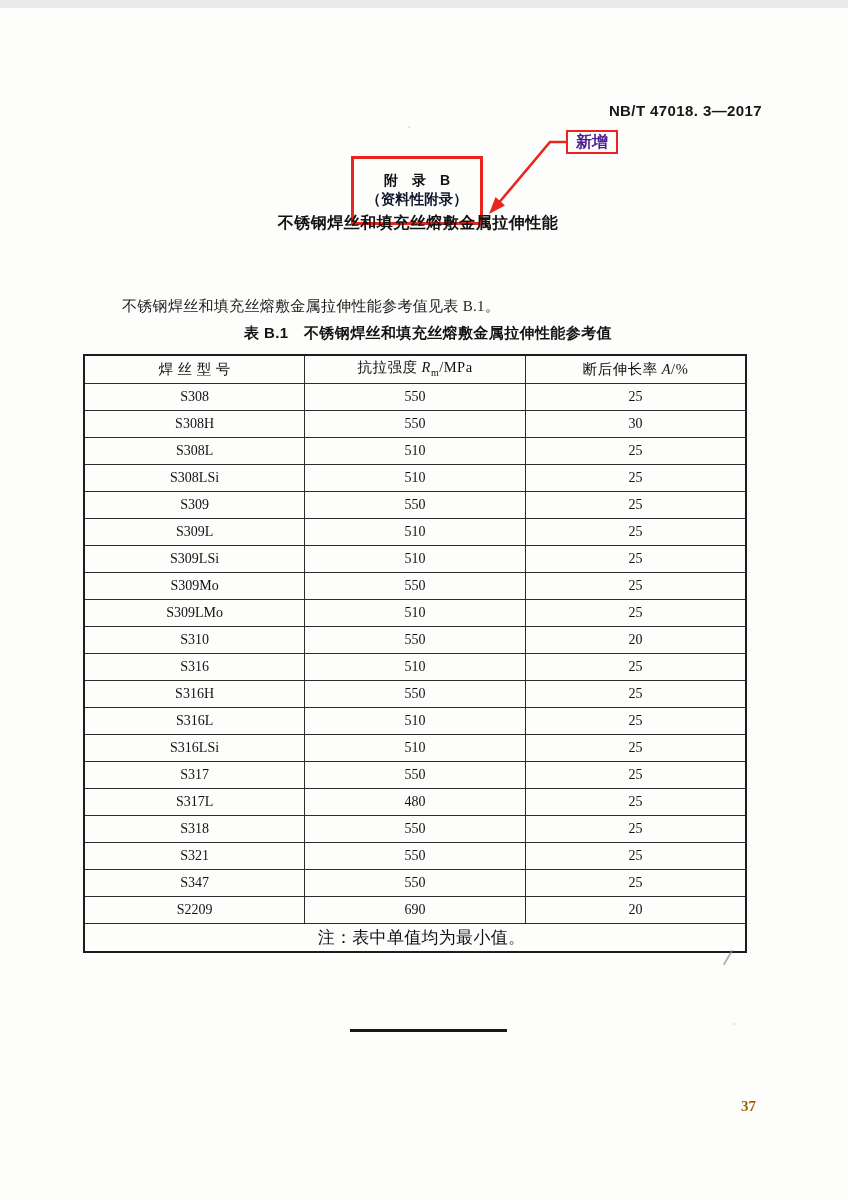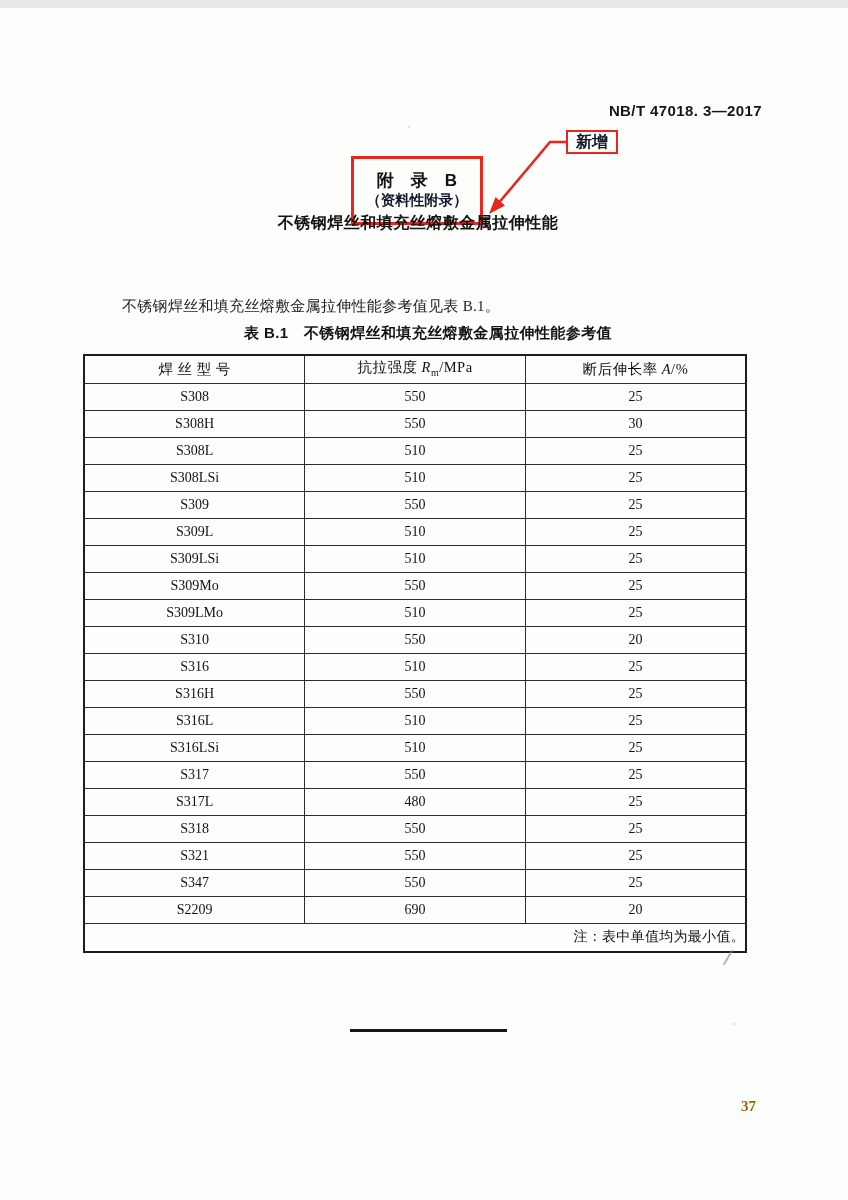--- a/index.html
+++ b/index.html
@@ -14,36 +14,36 @@
   }
   
   .std-code{
     position:absolute;top:94px;right:86px;
     font-family:"Liberation Sans","DejaVu Sans",sans-serif;
     font-weight:700;font-size:15px;letter-spacing:.4px;color:#161616;
   }
   
   .new-box{
     position:absolute;left:566px;top:122px;width:48px;height:20px;
-    border:2px solid #e8251f;color:#0f172a;
+    border:2px solid #e8251f;color:#4c1d95;
     display:flex;align-items:center;justify-content:center;
     font-size:16px;font-weight:600;
     font-family:"Liberation Serif","DejaVu Serif",serif;
   }
   .arrow-svg{position:absolute;left:0;top:0;pointer-events:none;}
   
   .appendix-box{
     position:absolute;left:351px;top:148px;width:126px;height:63px;
     border:3px solid #e8251f;
     display:flex;flex-direction:column;align-items:center;justify-content:center;
     gap:3px;
   }
   .appendix-title{
     font-family:"Liberation Sans","DejaVu Sans",sans-serif;
-    font-weight:700;font-size:17px;color:#111;line-height:1.1;
+    font-weight:700;font-size:14px;color:#111;line-height:1.1;
   }
   .appendix-subtitle{
     font-family:"Liberation Sans","DejaVu Sans",sans-serif;
     font-weight:700;font-size:14.5px;color:#0f172a;line-height:1.1;
   }
   .appendix-heading{
     position:absolute;left:0;top:205px;width:836px;text-align:center;
     font-family:"Liberation Sans","DejaVu Sans",sans-serif;
     font-weight:700;font-size:16px;color:#131313;letter-spacing:.5px;
   }
@@ -66,21 +66,21 @@
     border:1px solid #2c2c2c;
     text-align:center;vertical-align:middle;
     font-size:14px;color:#121212;
     padding:0;height:26px;line-height:1.05;
     font-family:"Liberation Serif","DejaVu Serif",serif;
   }
   table.props thead th{height:27px;font-weight:400;font-size:14.5px;letter-spacing:.5px;}
   table.props .sym{font-style:italic;font-family:"Liberation Serif",serif;}
   table.props sub{font-size:10px;}
   table.props td.note-cell{
-    text-align:right;padding-left:13px;height:27px;font-size:14px;letter-spacing:.3px;
+    text-align:center;padding-left:13px;height:27px;font-size:17px;letter-spacing:.3px;
   }
   
   .end-rule{position:absolute;left:350px;top:1021px;width:157px;height:2.5px;background:#171717;}
   .page-number{position:absolute;left:741px;top:1090px;font-size:15px;color:#a16207;font-weight:bold;}
   .scan-slash{
     position:absolute;left:727px;top:941px;width:2px;height:17px;
     background:#8d8d8d;opacity:.65;transform:rotate(30deg);
   }
   .speck{position:absolute;background:#b5b5b5;border-radius:50%;opacity:.5;}
 </style>

